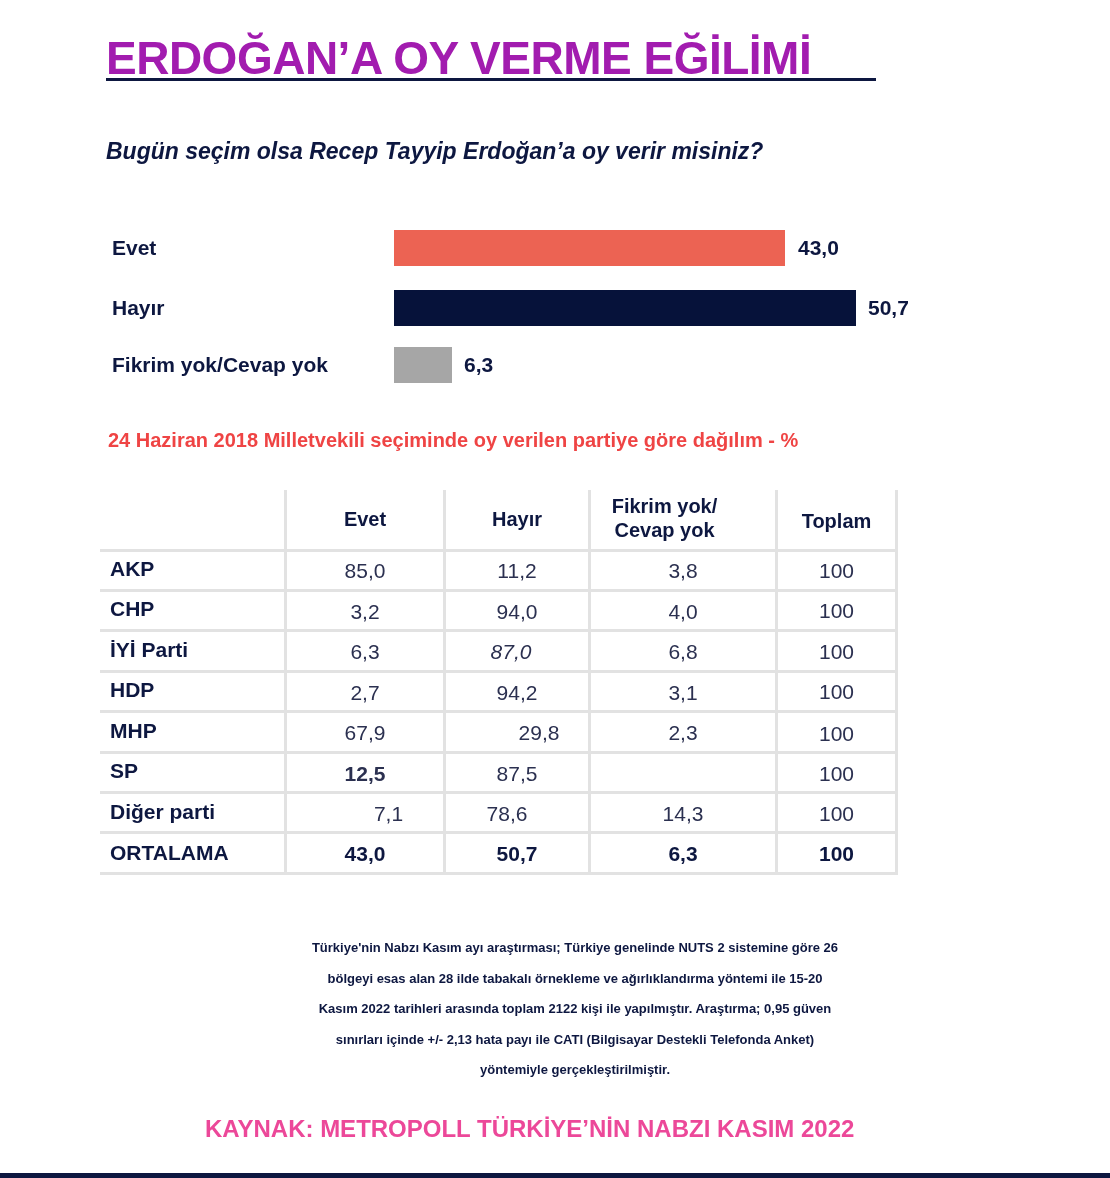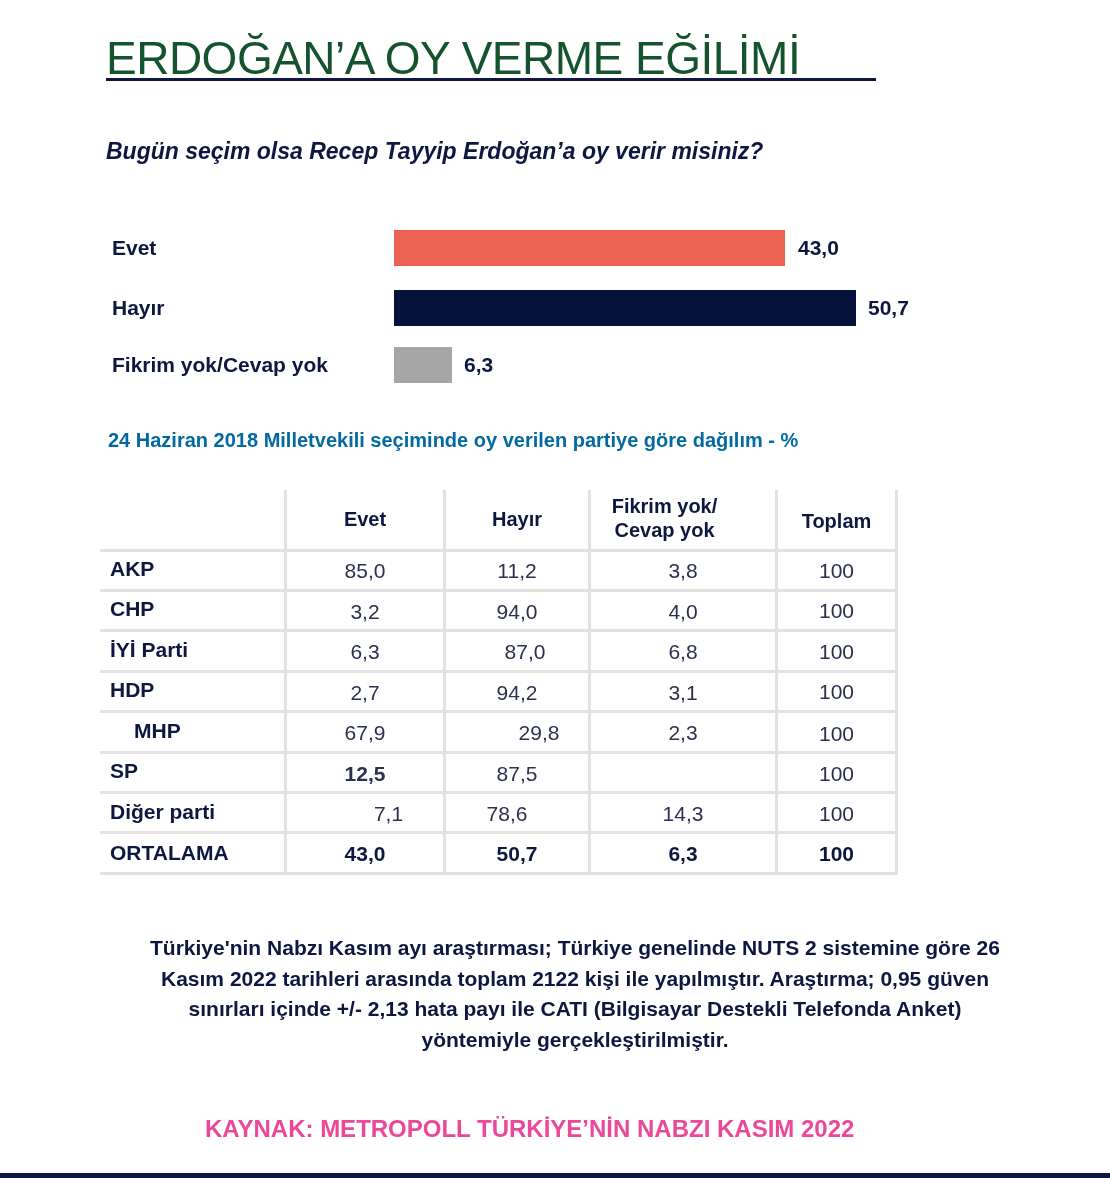--- a/index.html
+++ b/index.html
@@ -1,21 +1,21 @@
 <!DOCTYPE html>
 <html><head>
   <meta charset="utf-8">
   <style>
     * { box-sizing: border-box; margin: 0; padding: 0; }
     html, body { width: 1110px; height: 1178px; background: #ffffff; overflow: hidden; }
     body { position: relative; font-family: "Liberation Sans", "DejaVu Sans", sans-serif; color: #0d1740; }
 
     .title {
       position: absolute; left: 106px; top: 30px;
-      font-size: 46px; font-weight: normal; color: #14532d;
+      font-size: 46px; font-weight: bold; color: #a21caf;
       letter-spacing: -0.5px; line-height: 56px;
       white-space: nowrap;
       text-align: center;
     }
     .title-underline {
       position: absolute; left: 106px; top: 78px; width: 770px; height: 3px;
       background: #0d1740;
     }
     .question {
       position: absolute; left: 106px; top: 138px;
@@ -31,42 +31,42 @@
     .bar {
       position: absolute; left: 394px; top: 0; height: 36px;
     }
     .bar-value {
       position: absolute; top: 6px;
       font-size: 21px; font-weight: bold; color: #0d1740; white-space: nowrap;
     }
 
     .table-caption {
       position: absolute; left: 108px; top: 429px;
-      font-size: 20px; font-weight: bold; color: #0369a1; white-space: nowrap;
+      font-size: 20px; font-weight: bold; color: #ef4444; white-space: nowrap;
     }
 
     .tbl { position: absolute; left: 100px; top: 490px; }
     .tbl .vline { position: absolute; width: 3px; background: #e2e2e2; }
     .tbl .hline { position: absolute; height: 3px; background: #e2e2e2; }
     .th {
       position: absolute; text-align: center; font-weight: bold; font-size: 20px;
       color: #0d1740; line-height: 24px;
     }
     .td {
       position: absolute; text-align: center; font-size: 21px; color: #2b3050; line-height: 26px;
     }
     .td.bold { font-weight: bold; color: #0d1740; }
     .row-label {
       position: absolute; left: 10px; font-size: 21px; font-weight: bold; color: #0d1740;
       line-height: 26px; white-space: nowrap;
     }
 
     .note {
       position: absolute; left: 60px; top: 933px; width: 1030px;
-      text-align: center; font-size: 21px; font-weight: bold; color: #0d1740;
+      text-align: center; font-size: 13px; font-weight: bold; color: #0d1740;
       line-height: 30.5px;
     }
     .source {
       position: absolute; left: 205px; top: 1115px;
       font-size: 24px; font-weight: bold; color: #ec4899; white-space: nowrap;
     }
     .bottom-band {
       position: absolute; left: 0; top: 1173px; width: 1110px; height: 5px; background: #0d1740;
     }
   </style>
@@ -130,31 +130,31 @@
   <div class="td" style="left:678px; width:117px; top:68px;">100</div>
 
   <div class="row-label" style="top:106px;">CHP</div>
   <div class="td" style="left:187px; width:156px; top:109px;">3,2</div>
   <div class="td" style="left:346px; width:142px; top:109px;">94,0</div>
   <div class="td" style="left:491px; width:184px; top:109px;">4,0</div>
   <div class="td" style="left:678px; width:117px; top:108px;">100</div>
 
   <div class="row-label" style="top:147px;">İYİ Parti</div>
   <div class="td" style="left:187px; width:156px; top:149px;">6,3</div>
-  <div class="td" style="left:346px; width:158px; top:149px;">87,0</div>
+  <div class="td" style="left:332px; width:158px; top:149px;font-style:italic;">87,0</div>
   <div class="td" style="left:491px; width:184px; top:149px;">6,8</div>
   <div class="td" style="left:678px; width:117px; top:149px;">100</div>
 
   <div class="row-label" style="top:187px;">HDP</div>
   <div class="td" style="left:187px; width:156px; top:190px;">2,7</div>
   <div class="td" style="left:346px; width:142px; top:190px;">94,2</div>
   <div class="td" style="left:491px; width:184px; top:190px;">3,1</div>
   <div class="td" style="left:678px; width:117px; top:189px;">100</div>
 
-  <div class="row-label" style="top:228px;margin-left:24px;">MHP</div>
+  <div class="row-label" style="top:228px;">MHP</div>
   <div class="td" style="left:187px; width:156px; top:230px;">67,9</div>
   <div class="td" style="left:346px; width:142px; top:230px;padding-left:44px;">29,8</div>
   <div class="td" style="left:491px; width:184px; top:230px;">2,3</div>
   <div class="td" style="left:678px; width:117px; top:231px;">100</div>
 
   <div class="row-label" style="top:268px;">SP</div>
   <div class="td" style="left:187px; width:156px; top:271px;font-weight:bold;">12,5</div>
   <div class="td" style="left:346px; width:142px; top:271px;">87,5</div>
   <div class="td" style="left:491px; width:184px; top:271px;"></div>
   <div class="td" style="left:678px; width:117px; top:271px;">100</div>
@@ -167,19 +167,20 @@
 
   <div class="row-label" style="top:350px;">ORTALAMA</div>
   <div class="td bold" style="left:187px; width:156px; top:351px;">43,0</div>
   <div class="td bold" style="left:346px; width:142px; top:351px;">50,7</div>
   <div class="td bold" style="left:491px; width:184px; top:351px;">6,3</div>
   <div class="td bold" style="left:678px; width:117px; top:351px;">100</div>
 </div>
 
 <div class="note">
   <div>Türkiye'nin Nabzı Kasım ayı araştırması; Türkiye genelinde NUTS 2 sistemine göre 26</div>
+  <div>bölgeyi esas alan 28 ilde tabakalı örnekleme ve ağırlıklandırma yöntemi ile 15-20</div>
   <div>Kasım 2022 tarihleri arasında toplam 2122 kişi ile yapılmıştır. Araştırma; 0,95 güven</div>
   <div>sınırları içinde +/- 2,13 hata payı ile CATI (Bilgisayar Destekli Telefonda Anket)</div>
   <div>yöntemiyle gerçekleştirilmiştir.</div>
 </div>
 
 <div class="source">KAYNAK: METROPOLL TÜRKİYE’NİN NABZI KASIM 2022</div>
 <div class="bottom-band"></div>
 
 </body></html>

